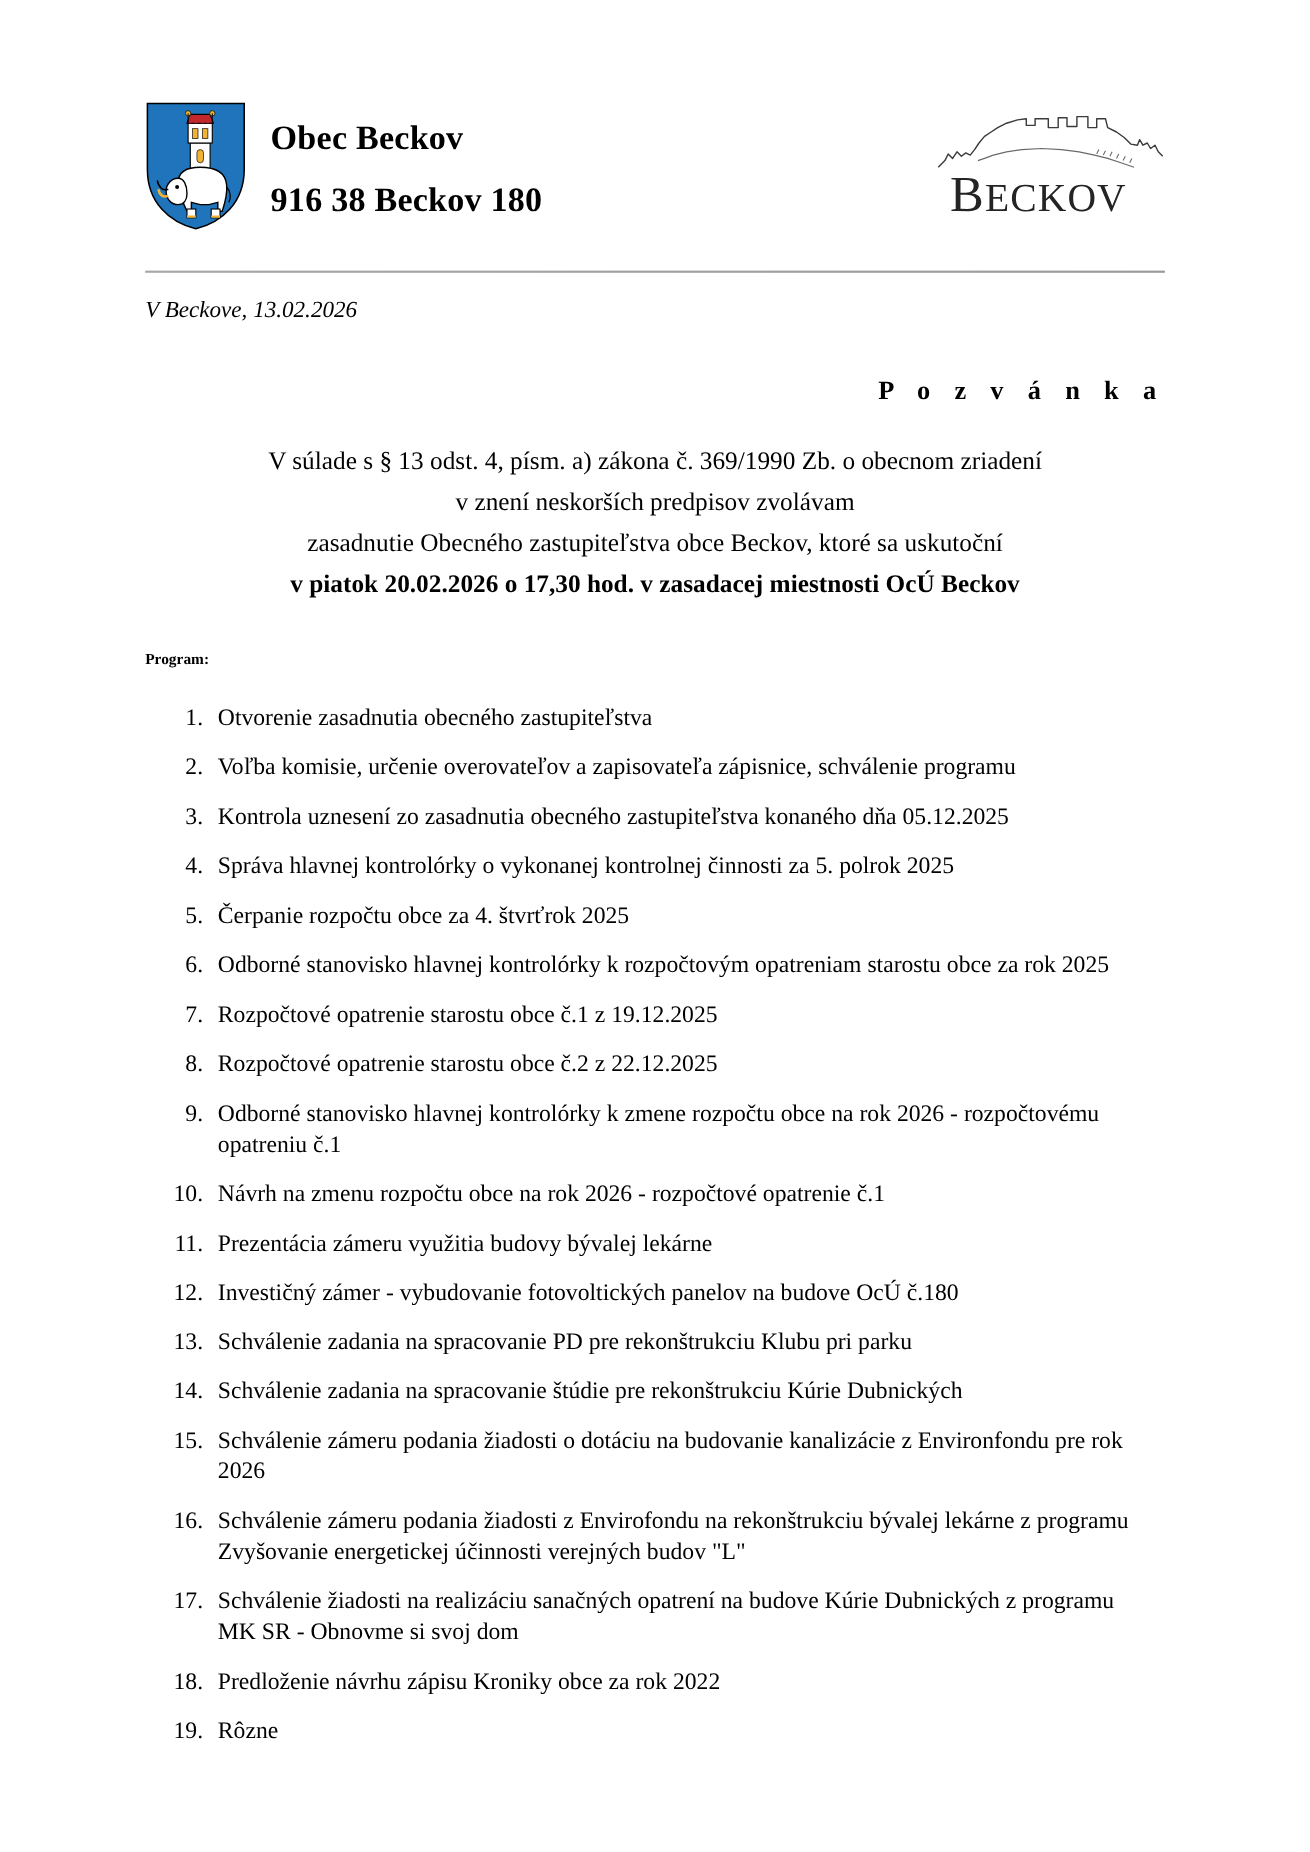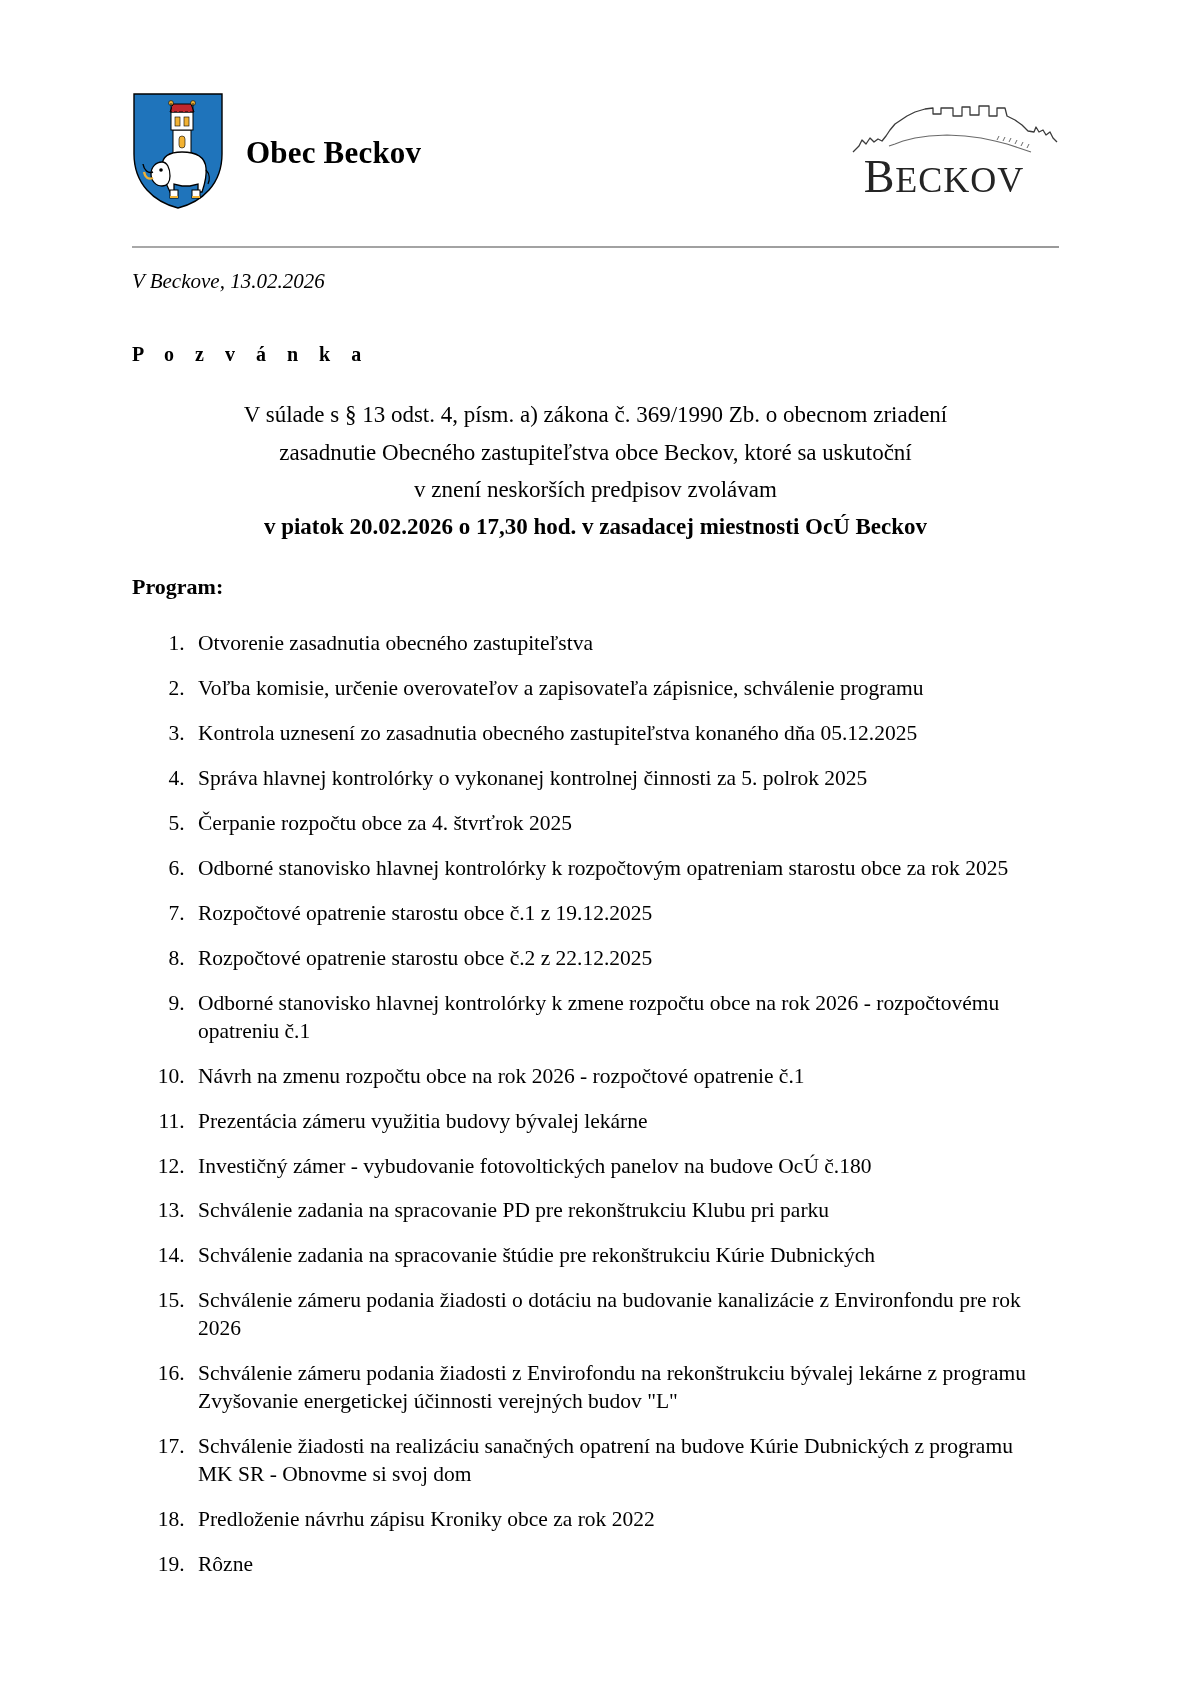--- a/index.html
+++ b/index.html
@@ -75,40 +75,40 @@
 
   
   .datestamp {
     margin-top: 20px;
     font-size: 21px;
     line-height: 1.3;
     font-style: italic;
   }
 
   .doc-title {
-    text-align: left;
-    font-size: 20px;
+    text-align: right;
+    font-size: 24px;
     font-weight: bold;
     letter-spacing: 8px;
     margin-top: 48px;
   }
 
   .intro {
     margin-top: 30px;
     text-align: center;
     font-size: 23px;
     line-height: 1.62;
   }
   .intro .emph {
     font-weight: bold;
   }
 
   .program-head {
-    margin-top: 29px;
-    font-size: 22px;
+    margin-top: 44px;
+    font-size: 14px;
     font-weight: bold;
   }
 
   ol.agenda {
     margin: 30px 16px 0 0;
     padding-left: 58px;
     font-size: 21.5px;
     line-height: 1.3;
     list-style-position: outside;
   }
@@ -162,20 +162,21 @@
 
         <rect x="38" y="98" width="8" height="8" fill="#ffffff" stroke="#000000" stroke-width="1"></rect>
         <rect x="60" y="98" width="8" height="8" fill="#ffffff" stroke="#000000" stroke-width="1"></rect>
         <path d="M38,105 H46 M60,105 H68" stroke="#f2b233" stroke-width="2"></path>
 
         <path d="M74,78 C78,82 78,88 76,92" fill="none" stroke="#000000" stroke-width="1.2"></path>
       </svg>
 
       <div class="org-lines">
         <div class="org-line">Obec Beckov</div>
+        <div class="org-line">916 38 Beckov 180</div>
       </div>
     </div>
 
     <div class="lh-right">
       <svg class="castle-logo" viewBox="0 0 230 104">
 
         <path d="M24,58 L30,52 L33,46 L37,50 L41,44 L45,48 L49,45 L53,47 L57,42
                  L61,36 L66,30 L72,26 L78,22 L86,18 L96,15 L104,14 L104,20 L112,20
                  L112,14 L124,14 L124,22 L133,22 L133,13 L141,13 L141,21 L150,21
                  L150,12 L160,12 L160,22 L168,22 L168,14 L176,14 L178,22 L186,26
@@ -194,22 +195,22 @@
   </div>
 
   <hr class="rule">
 
   <div class="datestamp">V Beckove, 13.02.2026</div>
 
   <div class="doc-title">P o z v á n k a</div>
 
   <div class="intro">
     <div>V súlade s § 13 odst. 4, písm. a) zákona č. 369/1990 Zb. o obecnom zriadení</div>
+    <div>v znení neskorších predpisov zvolávam</div>
     <div>zasadnutie Obecného zastupiteľstva obce Beckov, ktoré sa uskutoční</div>
-    <div>v znení neskorších predpisov zvolávam</div>
     <div class="emph">v piatok 20.02.2026 o 17,30 hod. v zasadacej miestnosti OcÚ Beckov</div>
   </div>
 
   <div class="program-head">Program:</div>
 
   <ol class="agenda">
     <li>Otvorenie zasadnutia obecného zastupiteľstva</li>
     <li>Voľba komisie, určenie overovateľov a zapisovateľa zápisnice, schválenie programu</li>
     <li>Kontrola uznesení zo zasadnutia obecného zastupiteľstva konaného dňa 05.12.2025</li>
     <li>Správa hlavnej kontrolórky o vykonanej kontrolnej činnosti za 5. polrok 2025</li>

